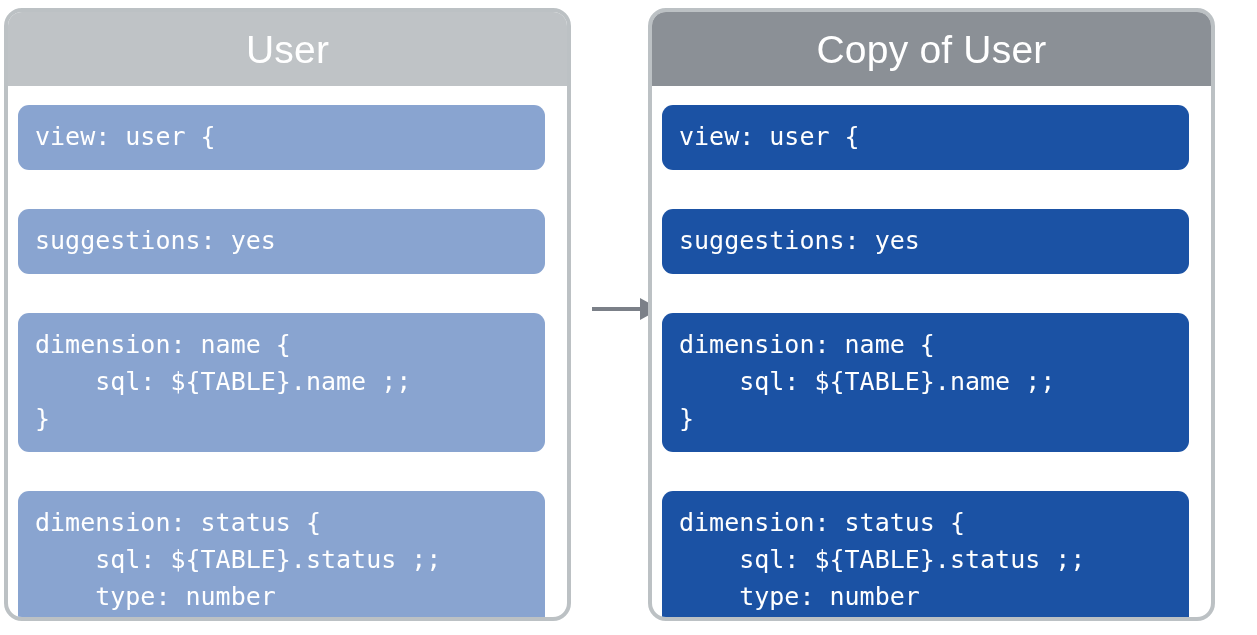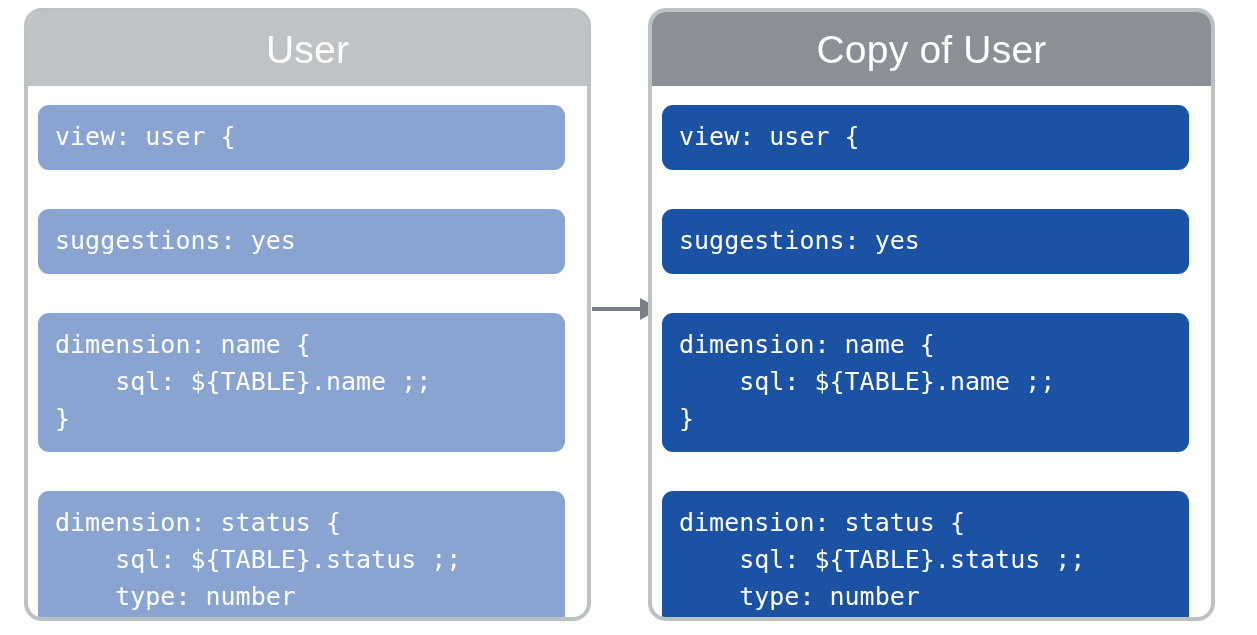--- a/index.html
+++ b/index.html
@@ -29,21 +29,21 @@
     width: 567px;
     height: 613px;
     box-sizing: border-box;
     border: 4px solid #bcc1c4;
     border-radius: 18px;
     background: #ffffff;
     overflow: hidden;
     display: flex;
     flex-direction: column;
   }
-  .panel-left  { left: 24px; }
+  .panel-left  { left: 4px; }
   .panel-right { left: 648px; }
 
   .panel-header {
     height: 74px;
     flex: 0 0 74px;
     display: flex;
     align-items: center;
     justify-content: center;
     color: #ffffff;
     font-size: 39px;

